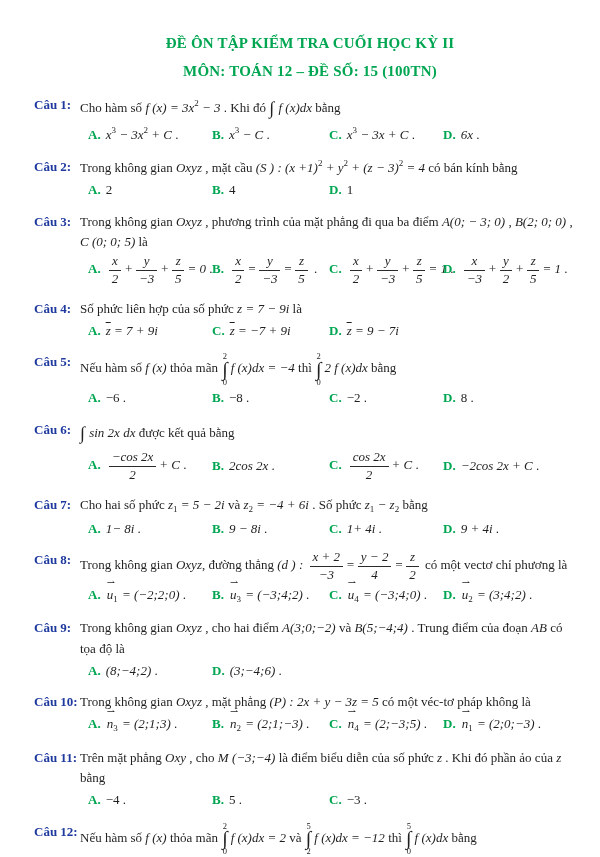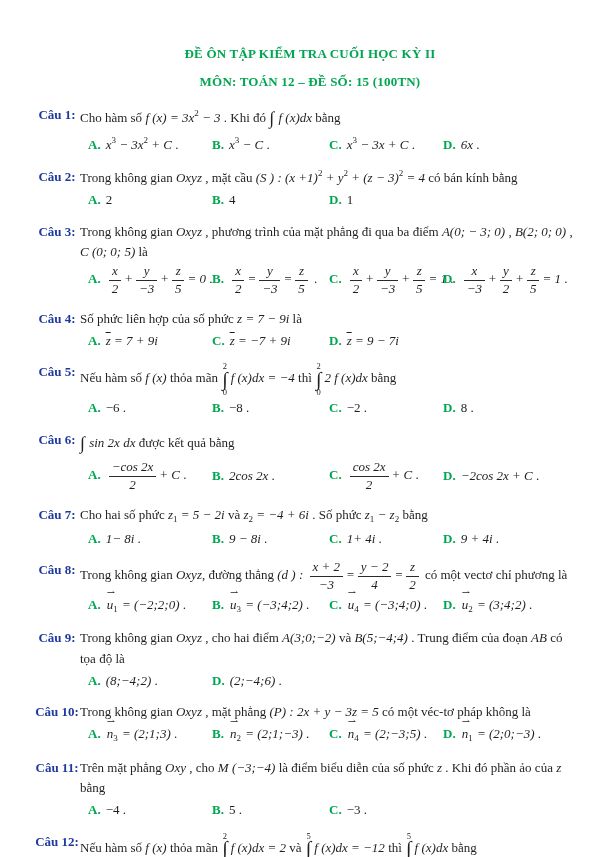--- a/index.html
+++ b/index.html
@@ -4,28 +4,27 @@
 <style>
   html,body{margin:0;padding:0;}
   body{
     width:600px;height:857px;overflow:hidden;background:#ffffff;
     font-family:"Liberation Serif","DejaVu Serif",serif;
     font-size:13px;color:var(--text,#1f1f1f);
   }
   .page{width:600px;height:857px;box-sizing:border-box;padding:34px 14px 0 34px;background:#fff;}
   .hdr{text-align:center;margin-bottom:14px;}
   .hdr .t1,.hdr .t2{
-    color:var(--green,#00A651);font-weight:bold;font-size:13px;line-height:1.25;
-    letter-spacing:.2px;margin:12px 0 9px 0;
+    color:var(--green,#00A651);font-weight:bold;font-size:15px;line-height:1.25;
+    letter-spacing:.2px;margin:0 0 9px 0;
   }
   .q{display:flex;align-items:flex-start;margin:0 0 12px 0;}
   .q-label{
     flex:0 0 46px;color:var(--blue,#1F3A9E);font-weight:bold;white-space:nowrap;
     line-height:1.55;
-    text-align:center;
   }
   .q-body{flex:1 1 auto;min-width:0;}
   .q-text{line-height:1.55;}
   .q-options{
     display:grid;grid-template-columns:124px 117px 114px auto;
     padding-left:8px;margin-top:2px;line-height:1.5;align-items:center;
   }
   .opt{white-space:nowrap;}
   .opt-k{color:var(--green,#00A651);font-weight:bold;margin-right:5px;}
   .rm{font-style:normal;}
@@ -169,21 +168,21 @@
           </div>
     </div>
   </div>
 
   <div class="q">
     <div class="q-label">Câu 9:</div>
     <div class="q-body">
       <div class="q-text"><span class="rm">Trong không gian </span><span class="mi">Oxyz</span><span class="rm"> , cho hai điểm </span><span class="mi">A(3;0;−2)</span><span class="rm"> và </span><span class="mi">B(5;−4;4)</span><span class="rm"> . Trung điểm của đoạn </span><span class="mi">AB</span><span class="rm"> có</span><br><span class="rm">tọa độ là</span></div>
       <div class="q-options">
             <div class="opt"><span class="opt-k">A.</span><span class="opt-c"><span class="mi">(8;−4;2)</span><span class="rm"> .</span></span></div>
-            <div class="opt"><span class="opt-k">D.</span><span class="opt-c"><span class="mi">(2;−4;6)</span><span class="rm"> .</span></span></div>
+            <div class="opt"><span class="opt-k">D.</span><span class="opt-c"><span class="mi">(3;−4;6)</span><span class="rm"> .</span></span></div>
           </div>
     </div>
   </div>
 
   <div class="q">
     <div class="q-label">Câu 10:</div>
     <div class="q-body">
       <div class="q-text"><span class="rm">Trong không gian </span><span class="mi">Oxyz</span><span class="rm"> , mặt phẳng </span><span class="mi">(P) : 2x + y − 3z = 5</span><span class="rm"> có một véc-tơ pháp không là</span></div>
       <div class="q-options">
             <div class="opt"><span class="opt-k">A.</span><span class="opt-c"><span class="vec"><span class="arr">⇀</span><span class="mi">n</span><span class="sub">3</span></span><span class="mi"> = (2;1;3)</span><span class="rm"> .</span></span></div>

